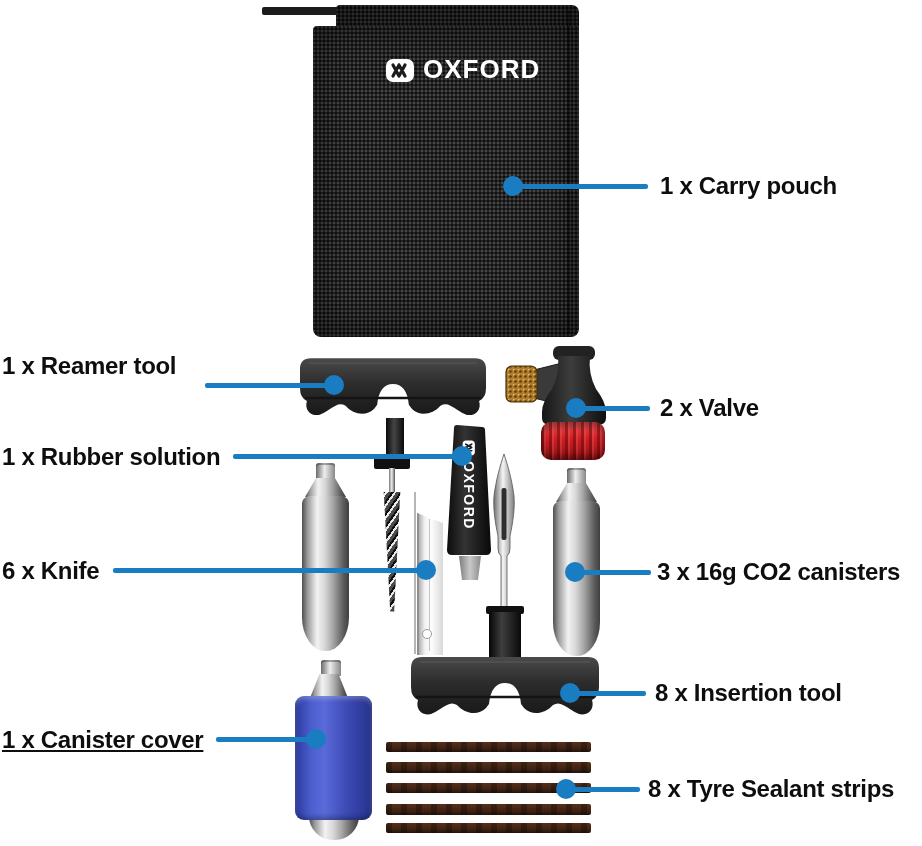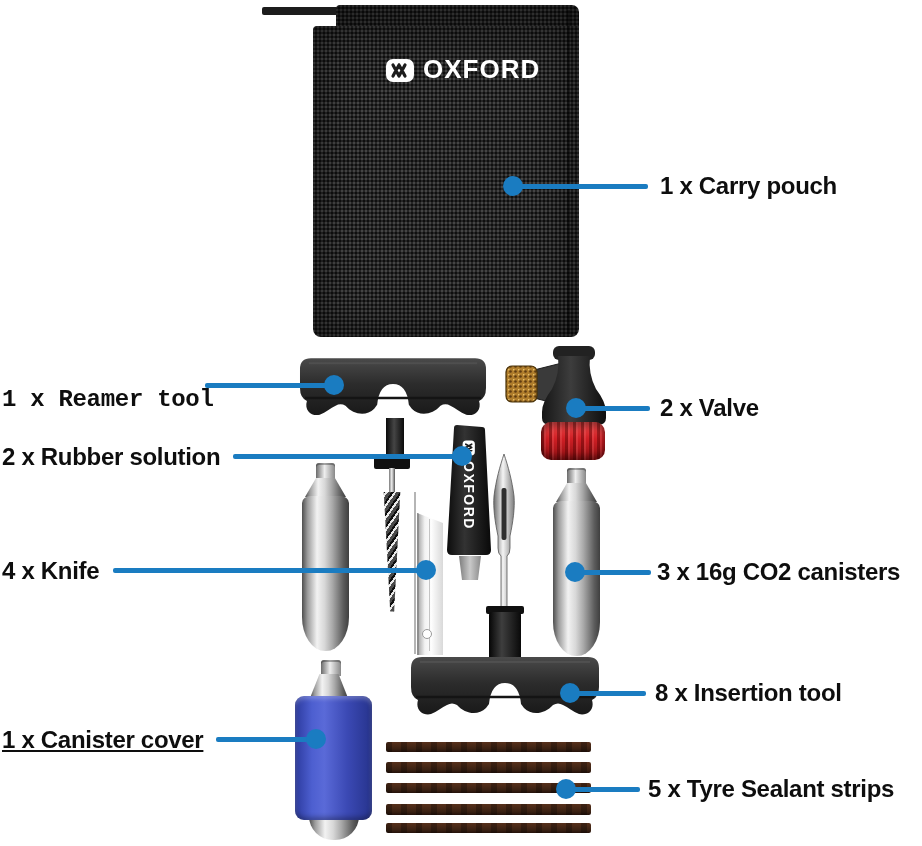--- a/index.html
+++ b/index.html
@@ -249,39 +249,39 @@
   <div class="strip" style="top:804px;height:11px;"></div>
   <div class="strip" style="top:823px;"></div>
 
   <div>
     <div class="c-line" style="left:513px;top:184px;width:135px;"></div>
     <div class="c-dot" style="left:503px;top:176px;"></div>
     <div class="c-label" style="left:660px;top:172px;text-align:right;">1 x Carry pouch</div>
   </div>
 
   <div>
-    <div class="c-label" style="left:2px;top:386px;font-family:Liberation Mono, monospace;">1 x Reamer tool</div>
+    <div class="c-label" style="left:2px;top:352px;">1 x Reamer tool</div>
     <div class="c-line" style="left:205px;top:383px;width:130px;"></div>
     <div class="c-dot" style="left:324px;top:375px;"></div>
   </div>
 
   <div>
     <div class="c-dot" style="left:566px;top:398px;"></div>
     <div class="c-line" style="left:576px;top:406px;width:74px;"></div>
     <div class="c-label" style="left:660px;top:394px;">2 x Valve</div>
   </div>
 
   <div>
-    <div class="c-label" style="left:2px;top:443px;">2 x Rubber solution</div>
+    <div class="c-label" style="left:2px;top:443px;">1 x Rubber solution</div>
     <div class="c-line" style="left:233px;top:454px;width:230px;"></div>
     <div class="c-dot" style="left:452px;top:446px;"></div>
   </div>
 
   <div>
-    <div class="c-label" style="left:2px;top:557px;">4 x Knife</div>
+    <div class="c-label" style="left:2px;top:557px;">6 x Knife</div>
     <div class="c-line" style="left:113px;top:568px;width:314px;"></div>
     <div class="c-dot" style="left:416px;top:560px;"></div>
   </div>
 
   <div>
     <div class="c-dot" style="left:565px;top:562px;"></div>
     <div class="c-line" style="left:575px;top:570px;width:76px;"></div>
     <div class="c-label" style="left:657px;top:558px;">3 x 16g CO2 canisters</div>
   </div>
 
@@ -293,16 +293,16 @@
 
   <div>
     <div class="c-label" style="left:2px;top:726px;text-decoration:underline;">1 x Canister cover</div>
     <div class="c-line" style="left:216px;top:737px;width:101px;"></div>
     <div class="c-dot" style="left:306px;top:729px;"></div>
   </div>
 
   <div>
     <div class="c-dot" style="left:556px;top:779px;"></div>
     <div class="c-line" style="left:566px;top:787px;width:74px;"></div>
-    <div class="c-label" style="left:648px;top:775px;">5 x Tyre Sealant strips</div>
+    <div class="c-label" style="left:648px;top:775px;">8 x Tyre Sealant strips</div>
   </div>
 
 </div>
 
 </body></html>

